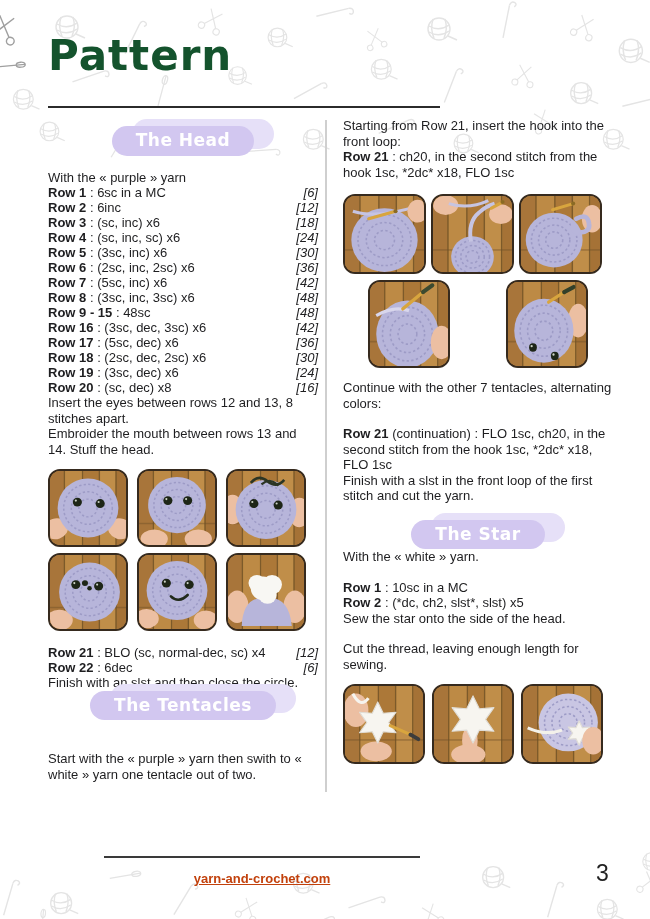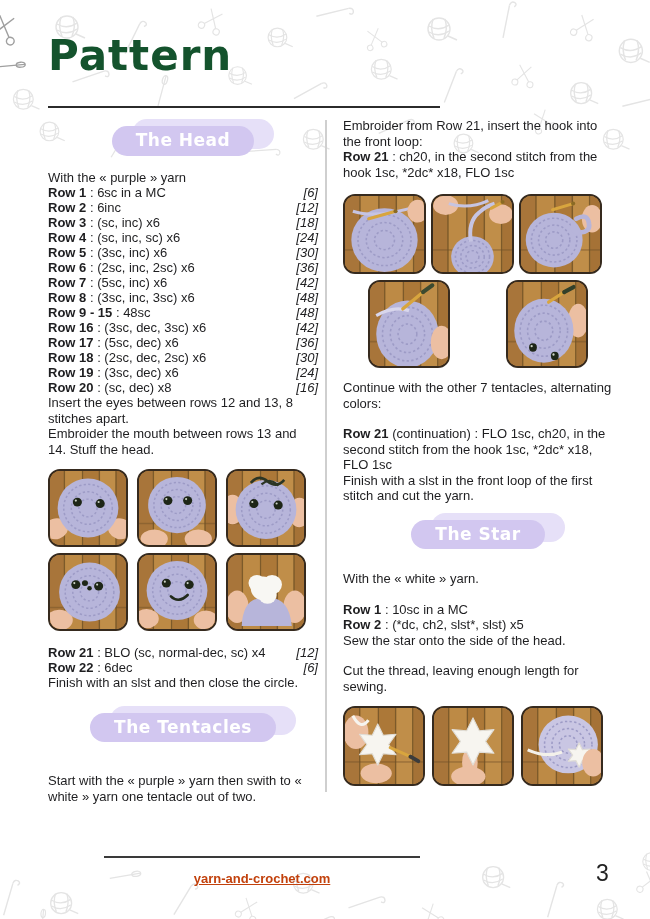--- a/index.html
+++ b/index.html
@@ -30,21 +30,21 @@
   .notes p{margin:0;}
   .photo-grid{display:flex;flex-wrap:wrap;gap:6px 9px;width:258px;margin-top:12px;}
   .photo{box-sizing:border-box;border:2px solid #362a1e;border-radius:12px;overflow:hidden;background:#b5813f;}
   .photo svg{display:block;width:100%;height:100%;}
   .pg .photo{width:80px;height:78px;}
   .photo-row{display:flex;gap:5px;margin-top:14px;}
   .photo-row .photo{width:83px;height:80px;}
   .photo-row.centered{justify-content:center;gap:56px;margin-top:6px;}
   .photo-row.centered .photo{width:82px;height:88px;}
   .photo-row.star{gap:7px;margin-top:12px;}
-  .photo-row.star .photo{width:82px;height:80px;} .mt14{margin-top:14px;} .mt16{margin-top:16px;} .mt20{margin-top:12px;} .mt22{margin-top:22px;} .mt24{margin-top:31px;}
+  .photo-row.star .photo{width:82px;height:80px;} .mt14{margin-top:14px;} .mt16{margin-top:16px;} .mt20{margin-top:12px;} .mt22{} .mt24{margin-top:31px;}
   .footer-rule{position:absolute;left:104px;top:856px;width:316px;height:2px;background:#3a3a3a;}
   .site{position:absolute;left:104px;top:871px;width:316px;text-align:center;font-weight:bold;
         text-decoration:underline;color:#c2410c;}
   .pagenum{position:absolute;left:596px;top:866px;width:40px;font-size:23px;color:#222;}
 </style>
 </head>
 <body>
 
 <div class="page" style="--pill: #d2c7f0; --pill-light: #e6e0f8; --text: #1e1e20;">
   <div id="bg-doodles">
@@ -672,21 +672,21 @@
       <div class="pill">
         <i class="pill-back"></i>
         <span class="pill-face">The Tentacles</span>
       </div>
     </div>
     <p class="para mt24">Start with the « purple » yarn then swith to « white » yarn one tentacle out of two.</p>
   </div>
 
   <div class="col col-right">
     <div id="tent-paras-top">
-        <p class="para"><span>Embroider from Row 21, insert the hook into the front loop:</span></p>
+        <p class="para"><span>Starting from Row 21, insert the hook into the front loop:</span></p>
         <p class="para"><b>Row 21</b><span> : ch20, in the second stitch from the hook 1sc, *2dc* x18, FLO 1sc</span></p>
       </div>
     <div class="photo-row" id="tent-photos-top">
         <div class="photo">
           <svg viewBox="0 0 100 100" preserveAspectRatio="none">
             <rect width="100" height="100" fill="#b5813f"></rect>
             <rect x="0" width="18" height="100" fill="#a8753a"></rect>
             <rect x="18" width="2" height="100" fill="#7c5a2a"></rect>
             <rect x="20" width="22" height="100" fill="#bd8a45"></rect>
             <rect x="42" width="2" height="100" fill="#7c5a2a"></rect>

